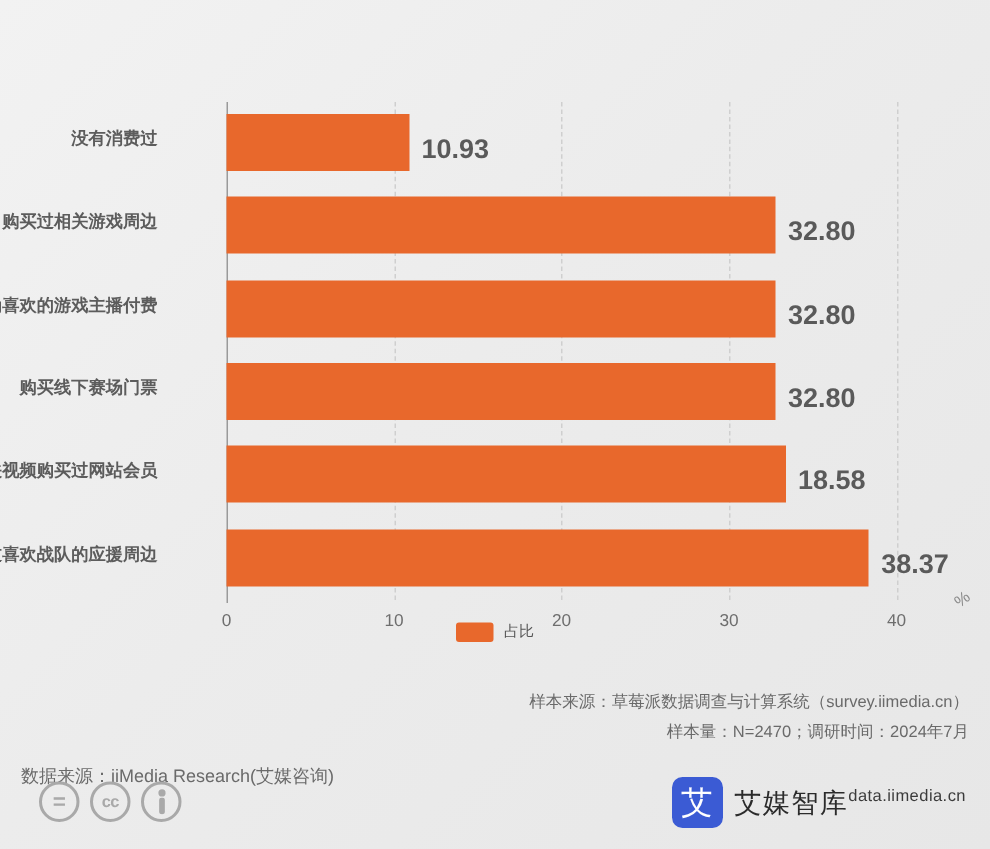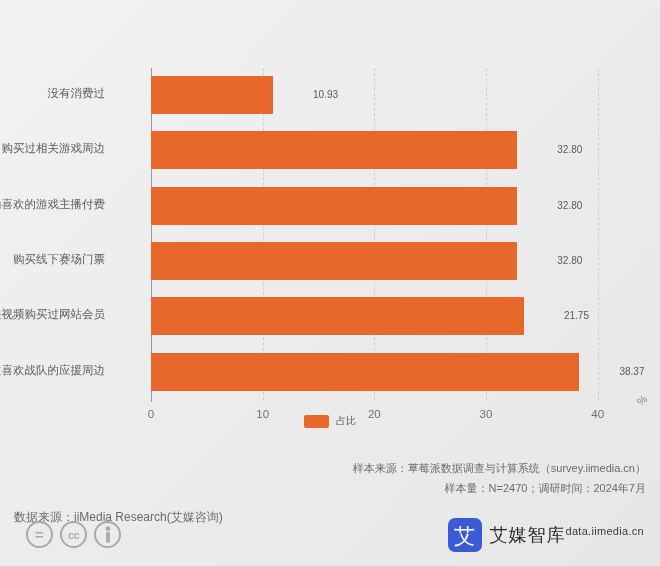--- a/index.html
+++ b/index.html
@@ -41,20 +41,21 @@
     top: 64px;
     width: 660px;
     height: 345px;
   }
   .plot {
     position: absolute;
     left: 151px;
     top: 4px;
     width: 469px;
     height: 332px;
+    font-weight: bold;
   }
   .axis-line {
     position: absolute;
     left: 151px;
     top: 4px;
     width: 1px;
     height: 334px;
     background: #9a9a9a;
   }
   .gridline {
@@ -82,25 +83,24 @@
     line-height: 1;
   }
   .bar {
     position: absolute;
     left: 0;
     height: 38px;
     background: #e8682c;
   }
   .bar-value {
     position: absolute;
-    font-size: 10px;
+    font-size: 18px;
     color: #5a5a5a;
     white-space: nowrap;
     line-height: 1;
-    margin-left: 32px;
   }
 
   
   .tick {
     position: absolute;
     top: 344px;
     font-size: 11.5px;
     color: #6e6e6e;
     transform: translateX(-50%);
     white-space: nowrap;
@@ -251,21 +251,21 @@
             <div class="bar-value" style="left: 374.267px; top: 22px;">32.80</div>
           </div>
           <div class="row" style="top: 165.9px;">
             <div class="cat-label" style="top: 20px;">购买线下赛场门票</div>
             <div class="bar" title="购买线下赛场门票 32.80" style="width: 366.267px; top: 8px; background: rgb(232, 104, 44);"></div>
             <div class="bar-value" style="left: 374.267px; top: 22px;">32.80</div>
           </div>
           <div class="row" style="top: 221.2px;">
             <div class="cat-label" style="top: 20px;">为相关视频购买过网站会员</div>
             <div class="bar" title="为相关视频购买过网站会员 33.40" style="width: 372.967px; top: 8px; background: rgb(232, 104, 44);"></div>
-            <div class="bar-value" style="left: 380.967px; top: 22px;">21.75</div>
+            <div class="bar-value" style="left: 380.967px; top: 22px;">18.58</div>
           </div>
           <div class="row" style="top: 276.5px;">
             <div class="cat-label" style="top: 20px;">购买过喜欢战队的应援周边</div>
             <div class="bar" title="购买过喜欢战队的应援周边 38.37" style="width: 428.465px; top: 8px; background: rgb(232, 104, 44);"></div>
             <div class="bar-value" style="left: 436.465px; top: 22px;">38.37</div>
           </div>
         </div>
     </div>
     <div id="ticks">
         <div class="tick" style="left: 151px;">0</div>

